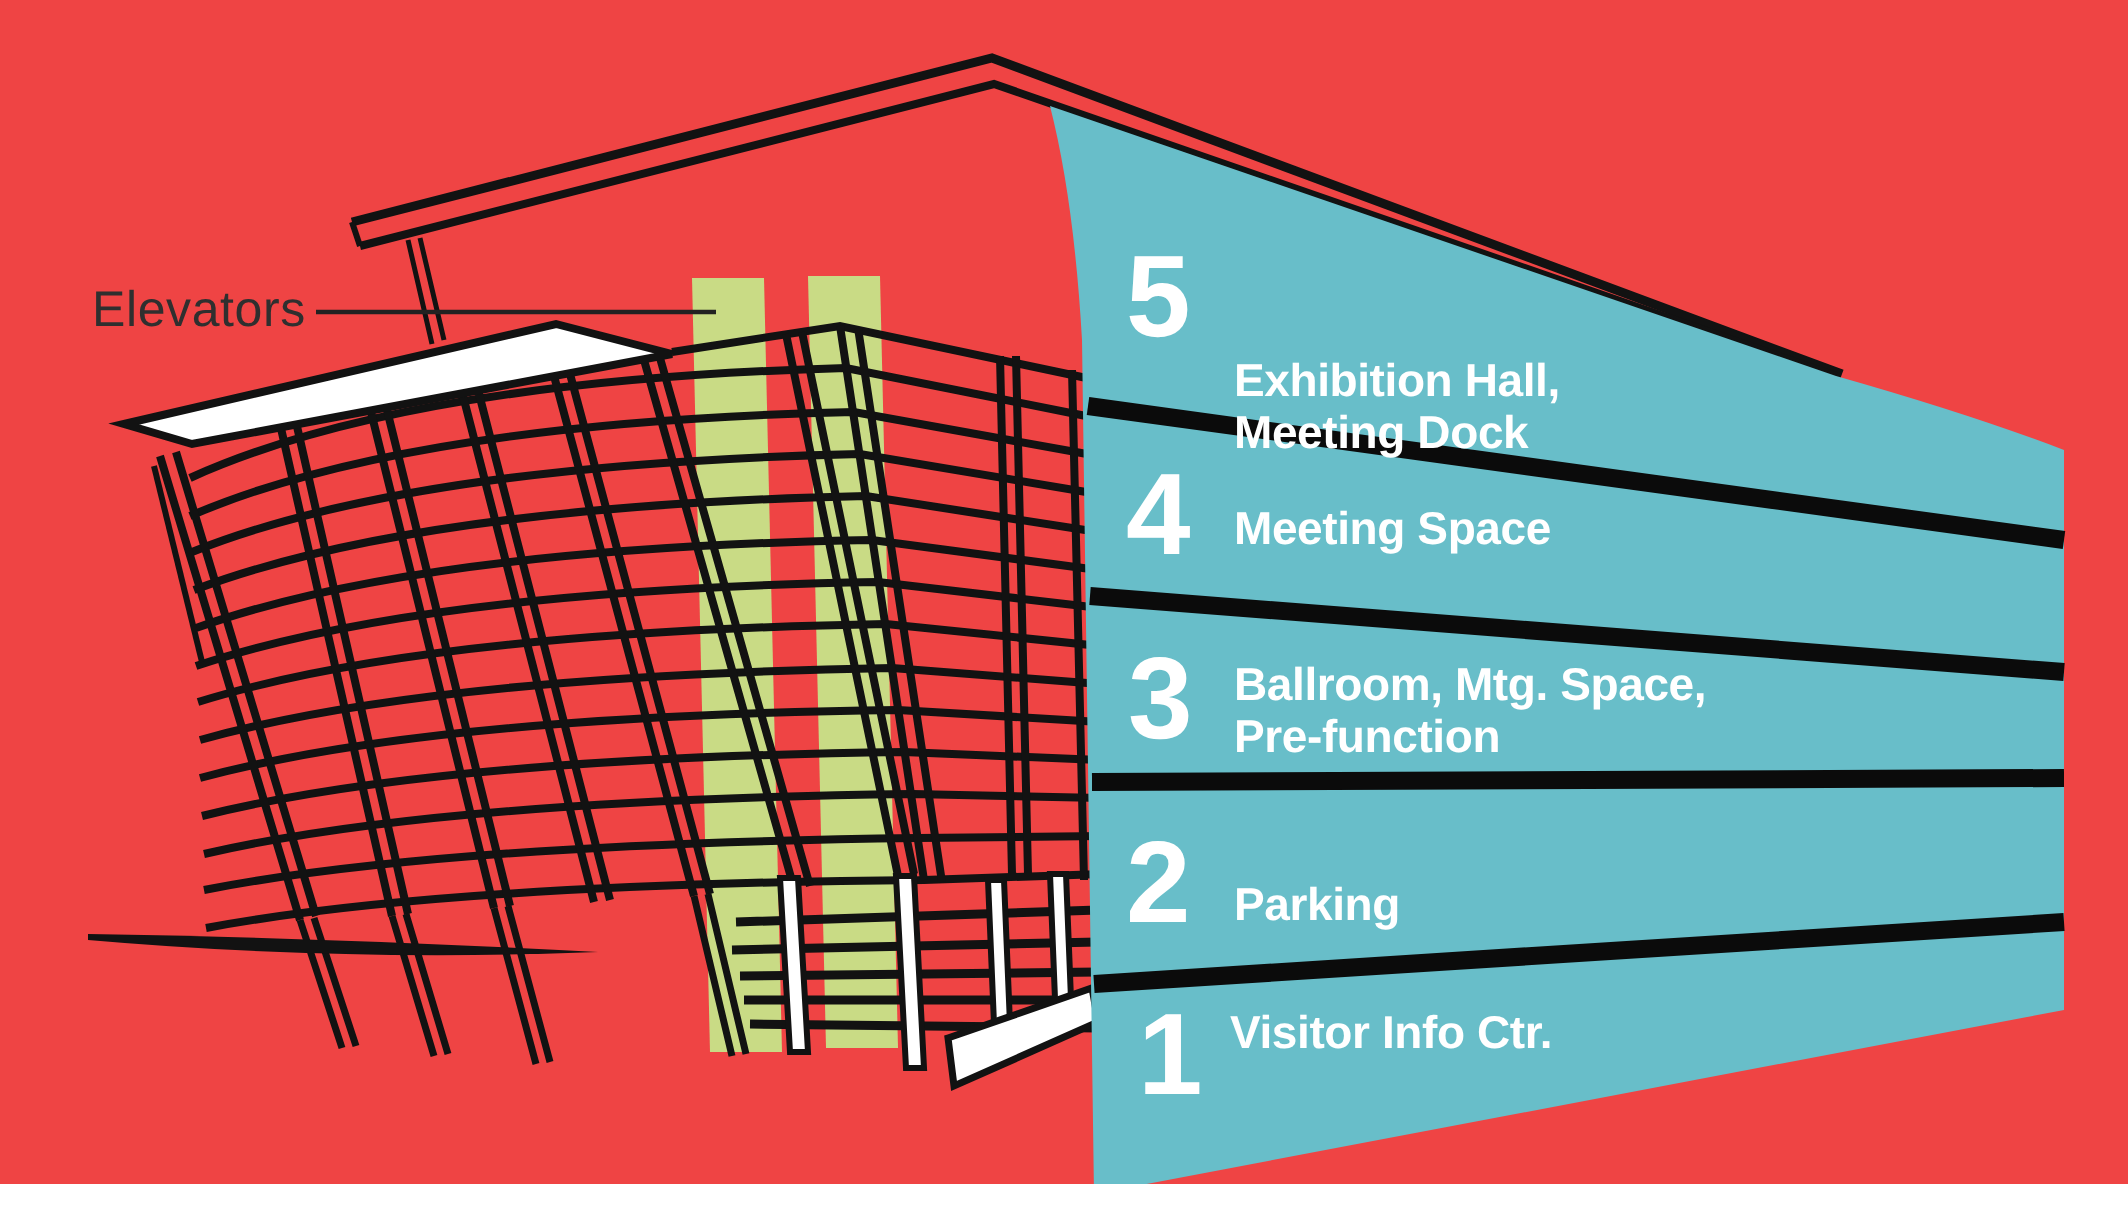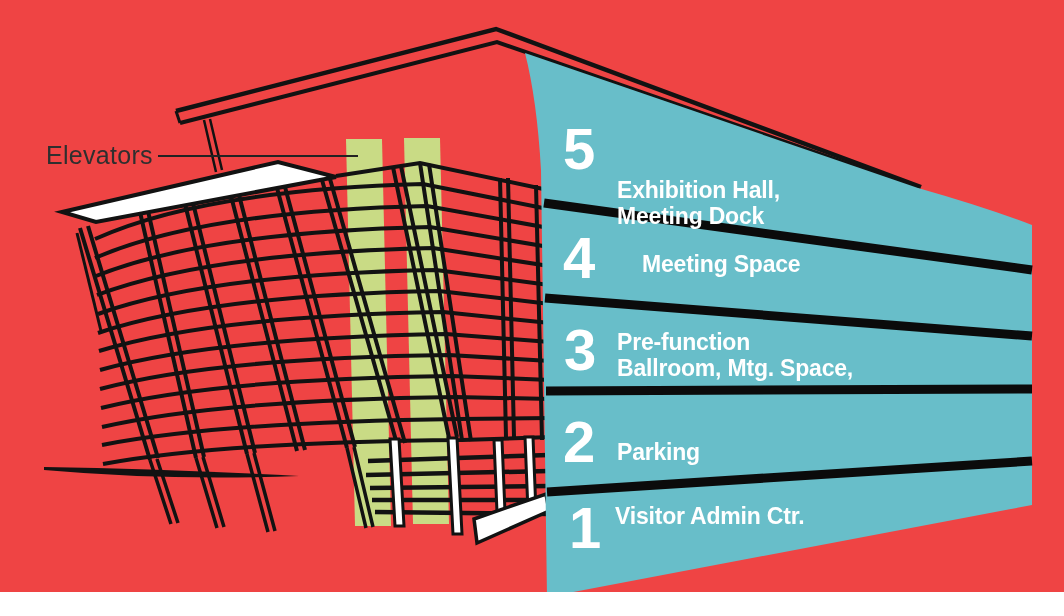--- a/index.html
+++ b/index.html
@@ -16,21 +16,21 @@
     left:46px;top:141px;
     font-size:25px;font-weight:400;color:#2f2f2f;letter-spacing:.3px;
   }
   .floor-num{
     color:#ffffff;font-weight:700;font-size:58px;line-height:1;
   }
   .floor-lab{
     color:#ffffff;font-weight:700;font-size:23px;line-height:26px;letter-spacing:-.2px;
   }
   .n5{left:563px;top:120px;}  .l5{left:617px;top:144px;margin-top:33px;}
-  .n4{left:563px;top:229px;}  .l4{left:642px;top:251px;}
+  .n4{left:563px;top:229px;}  .l4{left:617px;top:251px;}
   .n3{left:564px;top:321px;}  .l3{left:617px;top:329px;}
   .n2{left:563px;top:413px;}  .l2{left:617px;top:423px;margin-top:16px;}
   .n1{left:569px;top:499px;}  .l1{left:615px;top:503px;}
 </style>
 </head>
 <body>
 
 <div class="canvas">
 
   <svg width="1064" height="616" viewBox="0 0 1064 616">
@@ -122,28 +122,28 @@
   </div>
 
   <div class="txt floor-num n4">4</div>
   <div class="txt floor-lab l4">
     <div>Meeting Space</div>
     <div></div>
   </div>
 
   <div class="txt floor-num n3">3</div>
   <div class="txt floor-lab l3">
+    <div>Ballroom, Mtg. Space,</div>
     <div>Pre-function</div>
-    <div>Ballroom, Mtg. Space,</div>
   </div>
 
   <div class="txt floor-num n2">2</div>
   <div class="txt floor-lab l2">
     <div>Parking</div>
     <div></div>
   </div>
 
   <div class="txt floor-num n1">1</div>
   <div class="txt floor-lab l1">
-    <div>Visitor Admin Ctr.</div>
+    <div>Visitor Info Ctr.</div>
   </div>
 
 </div>
 
 </body></html>

